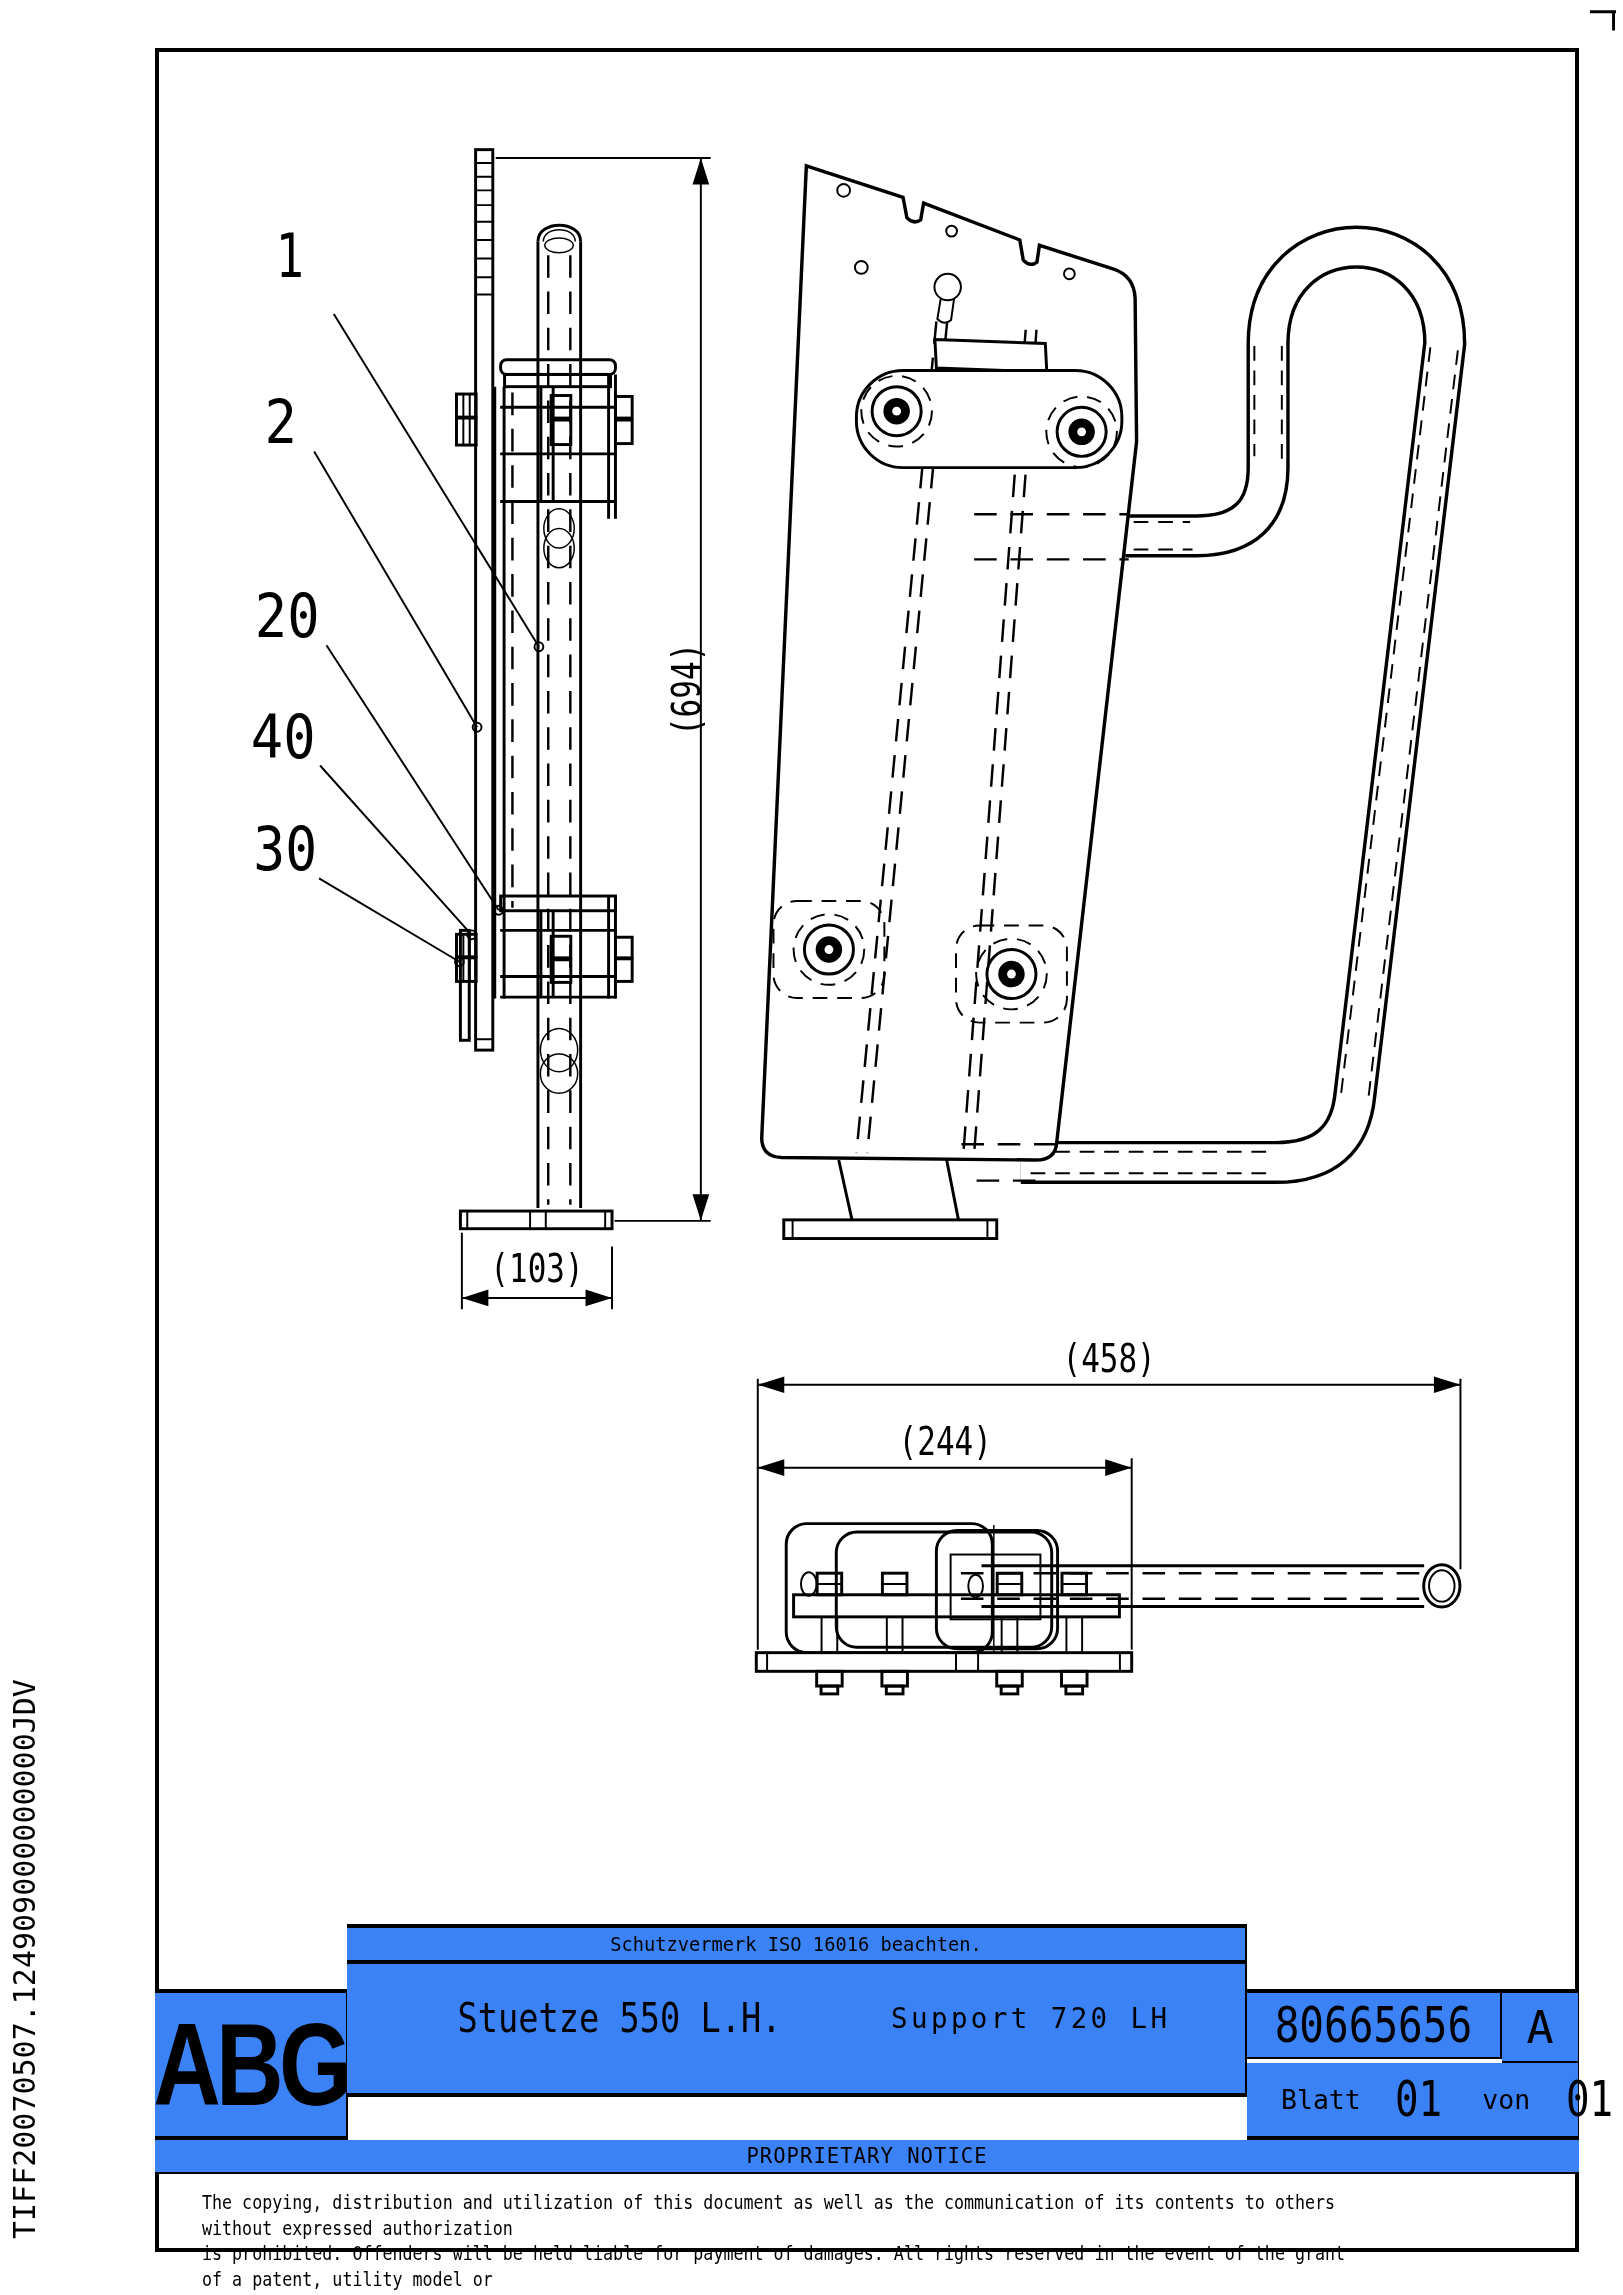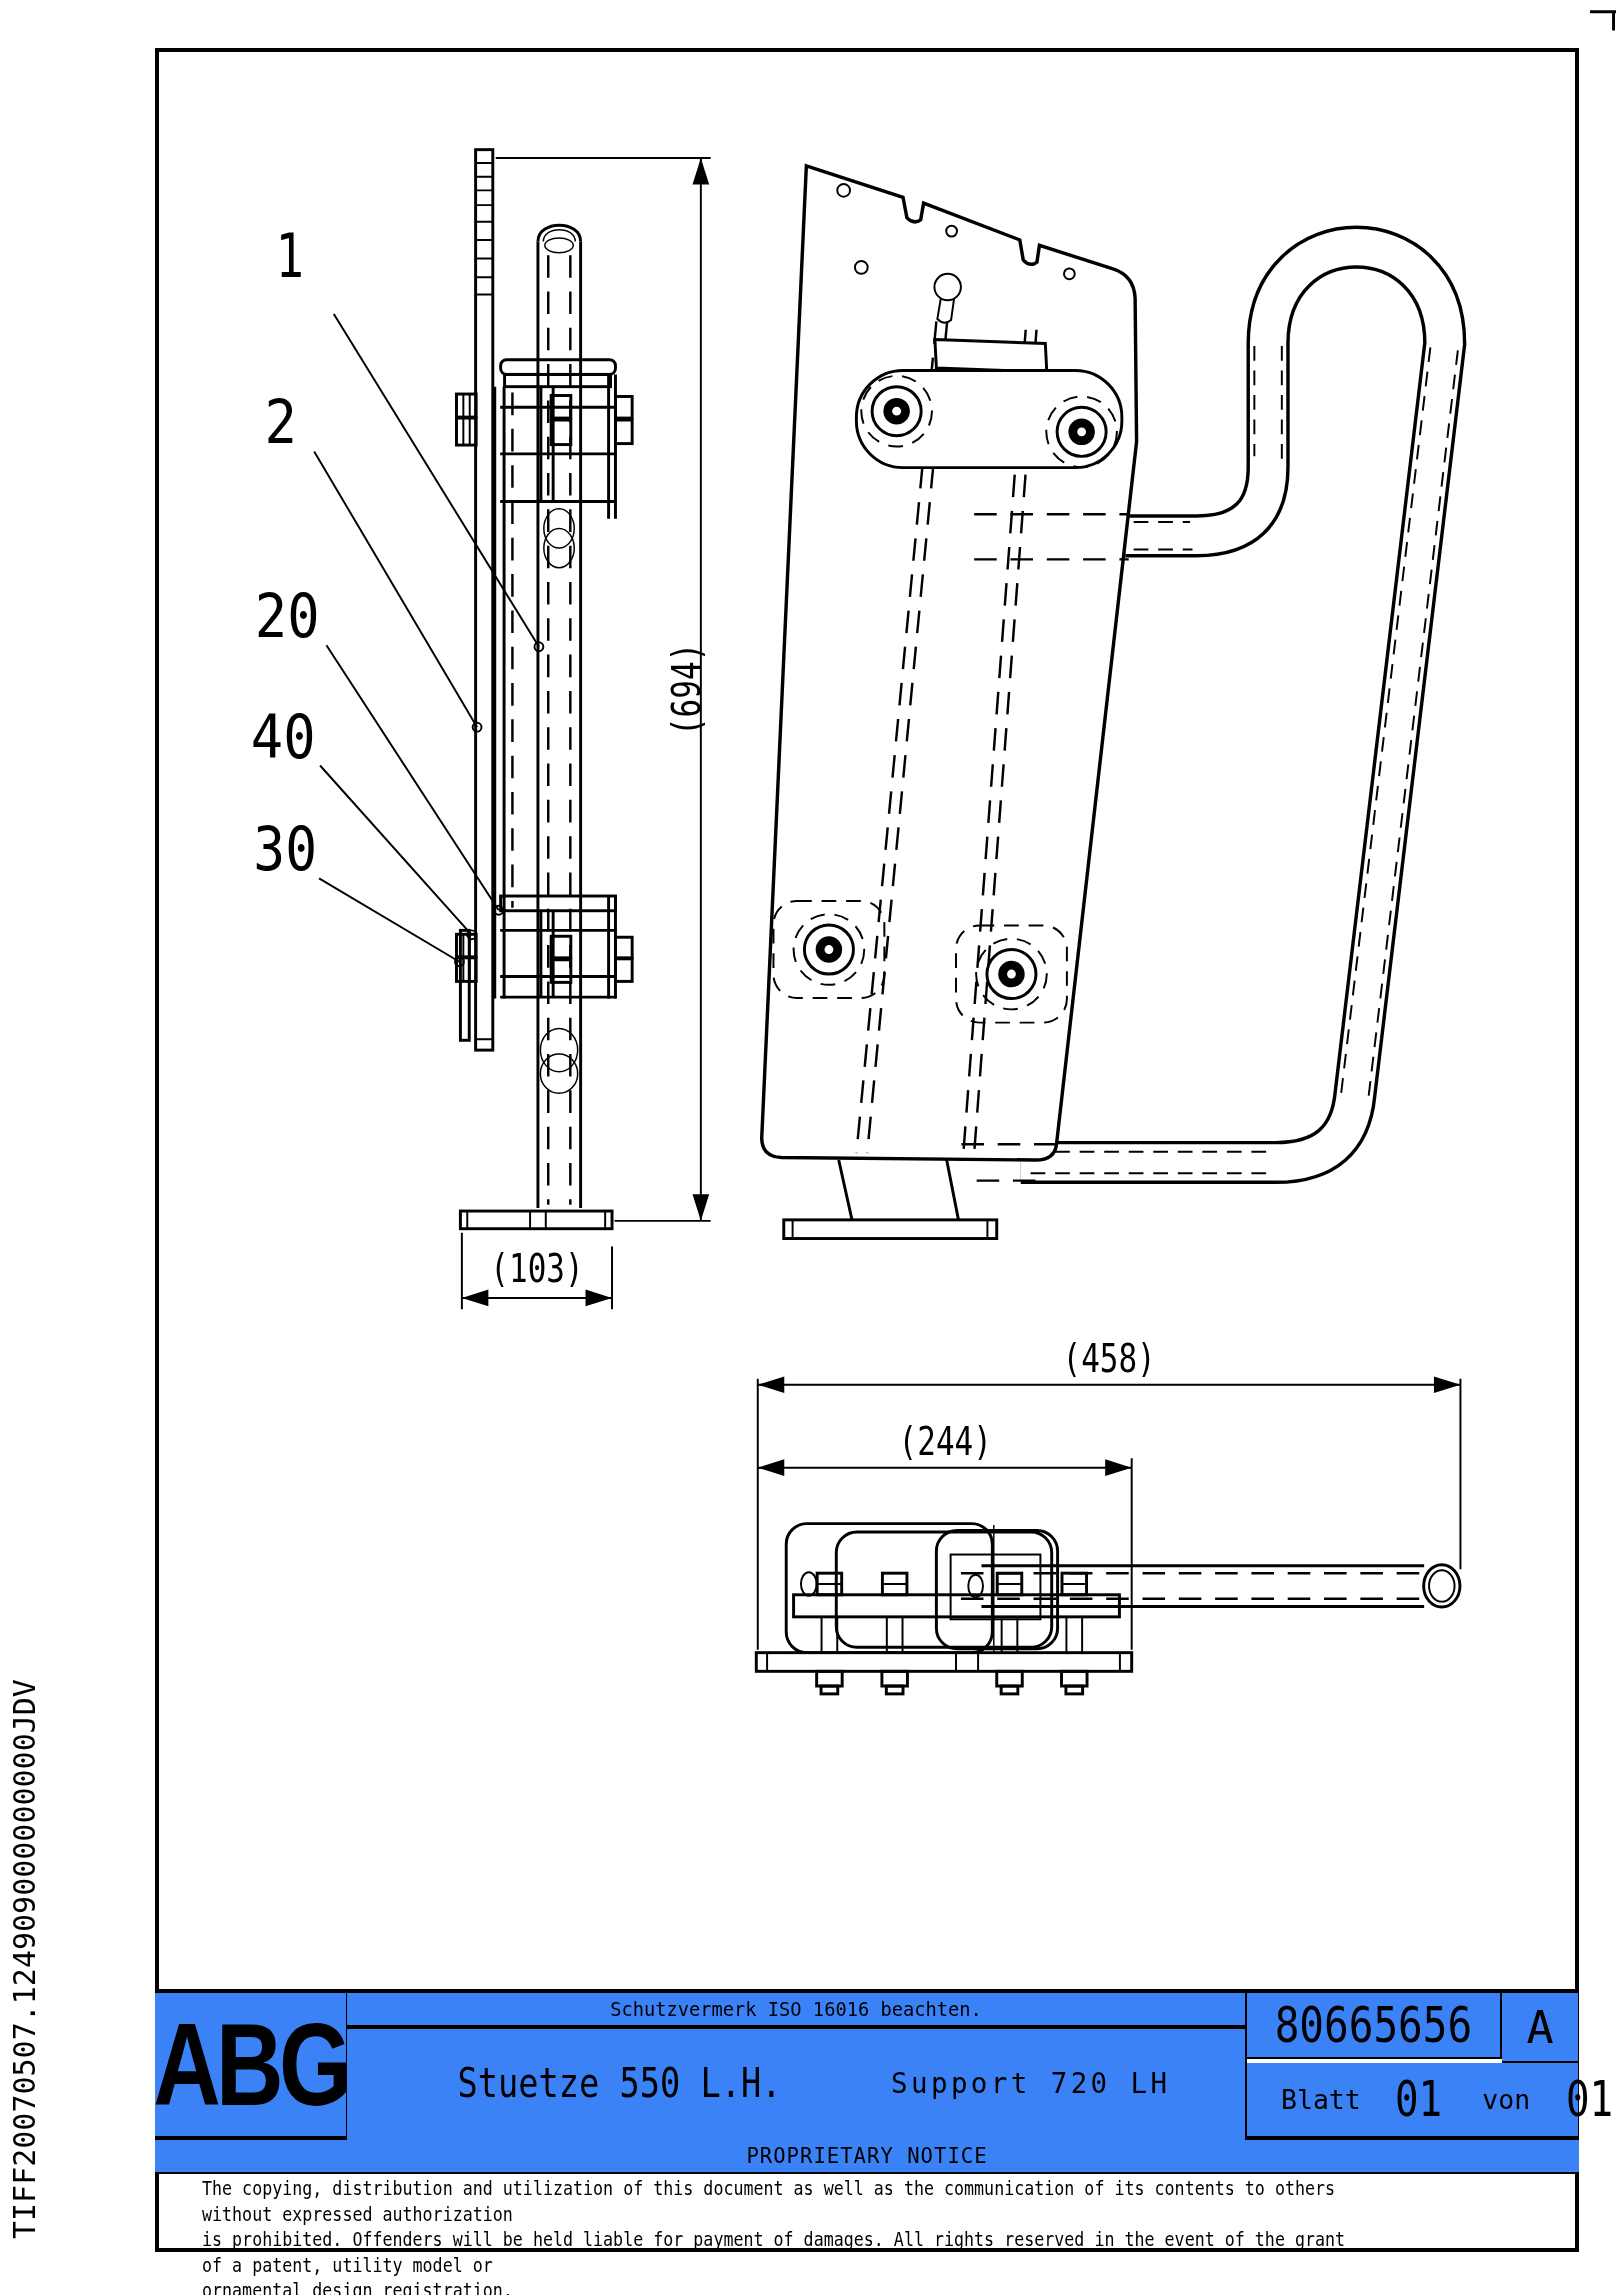--- a/index.html
+++ b/index.html
@@ -231,21 +231,21 @@
         <ellipse class="fillw" cx="2938" cy="3232" rx="37" ry="43"></ellipse>
         <ellipse class="thin" cx="2938" cy="3232" rx="26" ry="32"></ellipse>
       </g>
     </g>
   </svg>
 
   <div class="abs cell center" style="left:155px;top:1989px;width:193px;height:151px;border-top-width:4.4px;border-right-width:2.9px;border-bottom-width:4.9px;">
     <div class="logo">ABG</div>
   </div>
 
-  <div class="abs cell" style="left:347px;top:1989px;width:900px;height:173px;border-top-width:4.4px;border-right-width:2.9px;border-bottom-width:4.9px;">
+  <div class="abs cell" style="left:347px;top:1924px;width:900px;height:173px;border-top-width:4.4px;border-right-width:2.9px;border-bottom-width:4.9px;">
     <div class="center" style="height:32px;border-bottom:4.9px solid #000;font-size:18.7px;">Schutzvermerk ISO 16016 beachten.</div>
     <div style="height:108px;display:flex;flex-direction:row;align-items:center;justify-content:space-evenly;">
       <div style="font-size:41px;" class="scalex82">Stuetze 550 L.H.</div>
       <div style="font-size:27.5px;letter-spacing:3.4px;">Support 720 LH</div>
     </div>
   </div>
 
   <div class="abs cell center" style="left:1247px;top:1989px;width:255px;height:70px;border-top-width:4.4px;border-right-width:2.9px;border-bottom-width:2.9px;">
     <span style="font-size:50px;" class="scalex82">80665656</span>
   </div>
@@ -258,20 +258,20 @@
     <span style="font-size:26.5px;">Blatt</span>
     <span style="font-size:49px;margin-left:28.5px;" class="scalex80">01</span>
     <span style="font-size:26.5px;margin-left:34px;">von</span>
     <span style="font-size:49px;margin-left:30px;" class="scalex80">01</span>
   </div>
 
   <div class="abs cell center" style="left:155px;top:2140px;width:1424px;height:34px;border-bottom-width:2.9px;font-size:20.6px;letter-spacing:1px;">
     <span>PROPRIETARY NOTICE</span>
   </div>
 
-  <div class="abs" style="left:155px;top:2174px;width:1424px;height:74px;padding:2px 0 0 47px;font-size:19.6px;line-height:25.5px;">
+  <div class="abs" style="left:155px;top:2174px;width:1424px;height:74px;padding:16px 0 0 47px;font-size:19.6px;line-height:25.5px;">
     <div class="scalex85">The copying, distribution and utilization of this document as well as the communication of its contents to others without expressed authorization</div>
     <div class="scalex85">is prohibited. Offenders will be held liable for payment of damages. All rights reserved in the event of the grant of a patent, utility model or</div>
     <div class="scalex85">ornamental design registration.</div>
   </div>
 
 </div>
 
 
 </body></html>

